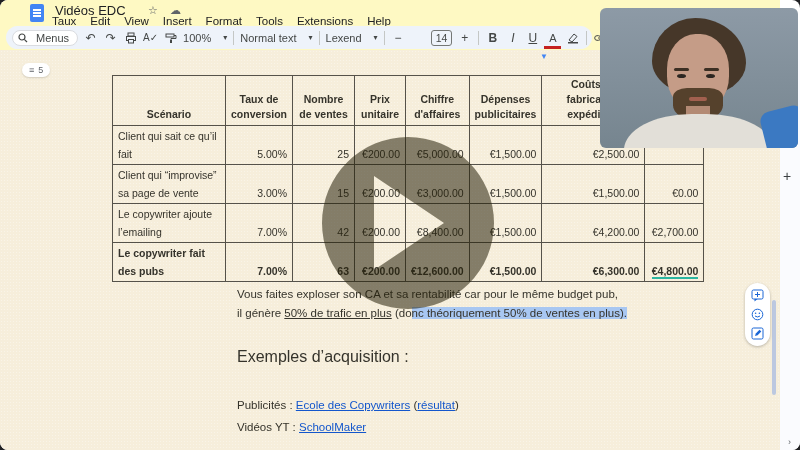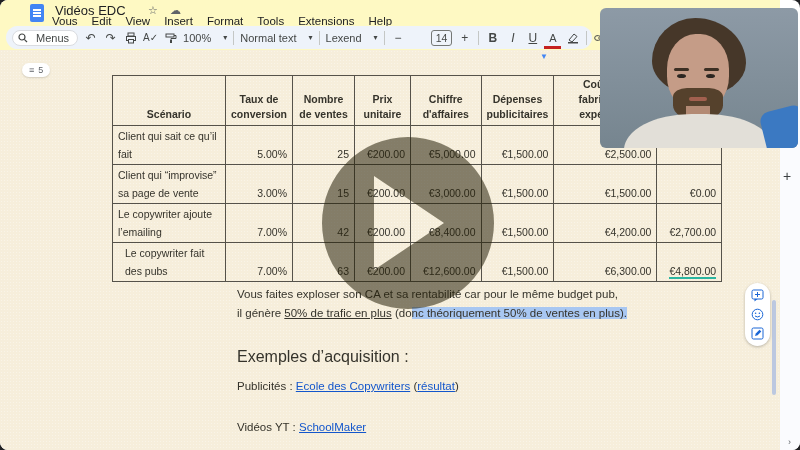--- a/index.html
+++ b/index.html
@@ -34,29 +34,29 @@
   .right-strip{position:absolute;left:780px;top:50px;width:20px;height:400px;background:#fafbfe;z-index:1;}
   .outline-pill{position:absolute;left:22px;top:13px;background:#fff;border-radius:10px;padding:2px 7px;font-size:9px;color:#5f6368;display:flex;align-items:center;gap:4px;box-shadow:0 1px 2px rgba(0,0,0,.15);}
   .ruler-marker{position:absolute;left:540px;top:2px;font-size:8px;color:#4285f4;}
 
   
   table.sheet{position:absolute;left:112px;top:25px;border-collapse:collapse;font-size:10.5px;color:var(--ink);table-layout:fixed;}
   .sheet td,.sheet th{border:1px solid #55524a;padding:1px 5px;overflow:hidden;}
   .sheet th{font-weight:600;text-align:center;vertical-align:bottom;line-height:15px;padding-bottom:3px;}
   .sheet td{vertical-align:bottom;line-height:18px;}
   .sheet td.num{text-align:right;}
-  .sheet tr.bold-row td{font-weight:normal;padding-left:12px;}
+  .sheet tr.bold-row td{font-weight:bold;}
   .teal-underline{border-bottom:2px solid var(--teal);}
 
   
   .docpara{position:absolute;left:237px;top:235px;width:520px;font-size:11.5px;line-height:19px;color:var(--ink);}
   .u{text-decoration:underline;}
   .sel{background:var(--selection);}
   .h-ex{position:absolute;left:237px;top:298px;font-size:16px;font-weight:normal;color:var(--ink);}
-  .line-ads{position:absolute;left:237px;top:330px;font-size:11.5px;color:var(--ink);}
+  .line-ads{position:absolute;left:237px;top:349px;font-size:11.5px;color:var(--ink);}
   .line-yt{position:absolute;left:237px;top:371px;font-size:11.5px;color:var(--ink);}
   a.doclink{color:var(--link);text-decoration:underline;cursor:pointer;}
 
   
   .play-svg{position:absolute;left:0;top:0;z-index:4;cursor:pointer;}
   .webcam{position:absolute;left:600px;top:8px;width:198px;height:140px;border-radius:6px;overflow:hidden;background:linear-gradient(#8d9aa6,#76858f);z-index:5;}
   .cam-hair{position:absolute;left:52px;top:10px;width:94px;height:78px;background:#463729;border-radius:46% 54% 48% 52%/55% 58% 42% 45%;}
   .cam-face{position:absolute;left:67px;top:26px;width:62px;height:76px;background:#c59c87;border-radius:46% 46% 44% 44%;}
   .cam-brow{position:absolute;width:15px;height:3px;background:#3c2f23;border-radius:2px;top:60px;}
   .cam-eye{position:absolute;width:9px;height:4px;background:#2c2621;border-radius:50%;top:66px;}
@@ -76,21 +76,21 @@
 <body>
 
 <div id="frame">
 
   <div class="topbar">
     <div class="docs-icon"></div>
     <div class="doc-title">Vidéos EDC</div>
     <span class="title-glyph" style="left:148px;">☆</span>
     <span class="title-glyph" style="left:170px;">☁</span>
     <div class="menu-row">
-      <span>Vous</span>
+      <span>Taux</span>
       <span>Edit</span>
       <span>View</span>
       <span>Insert</span>
       <span>Format</span>
       <span>Tools</span>
       <span>Extensions</span>
       <span>Help</span>
     </div>
 
     <div class="toolbar">

